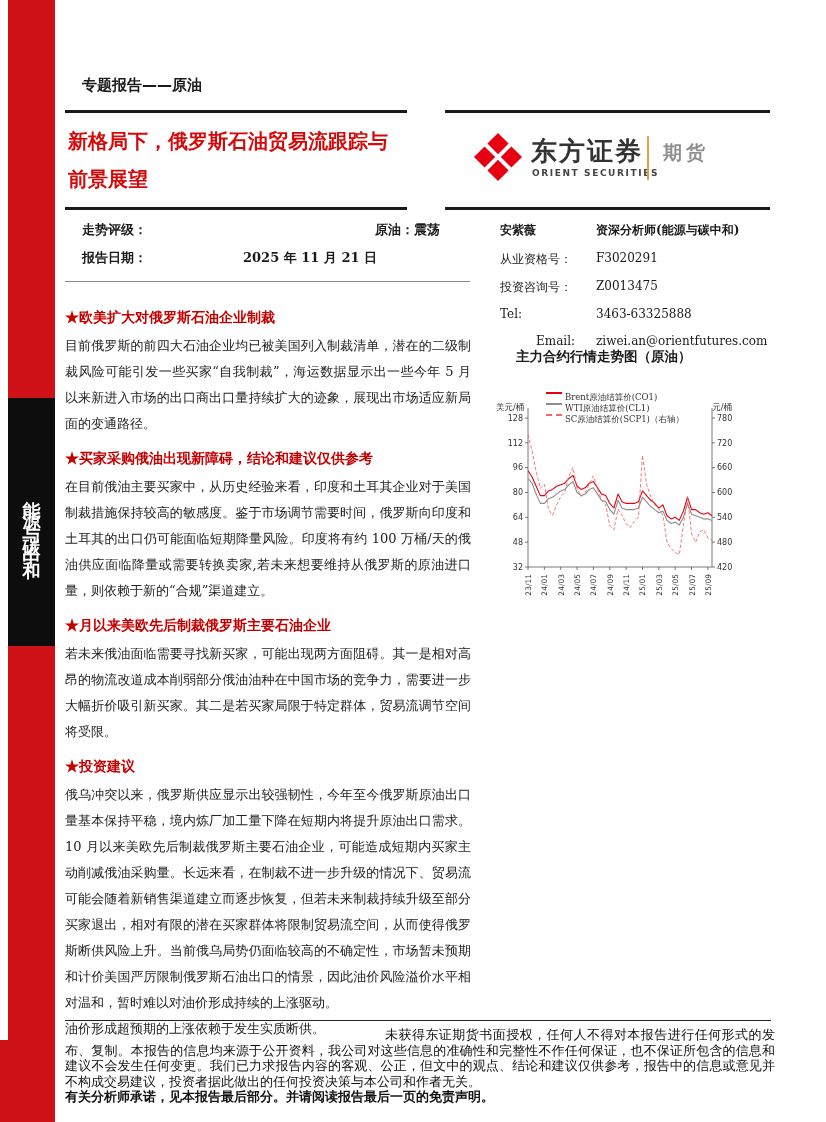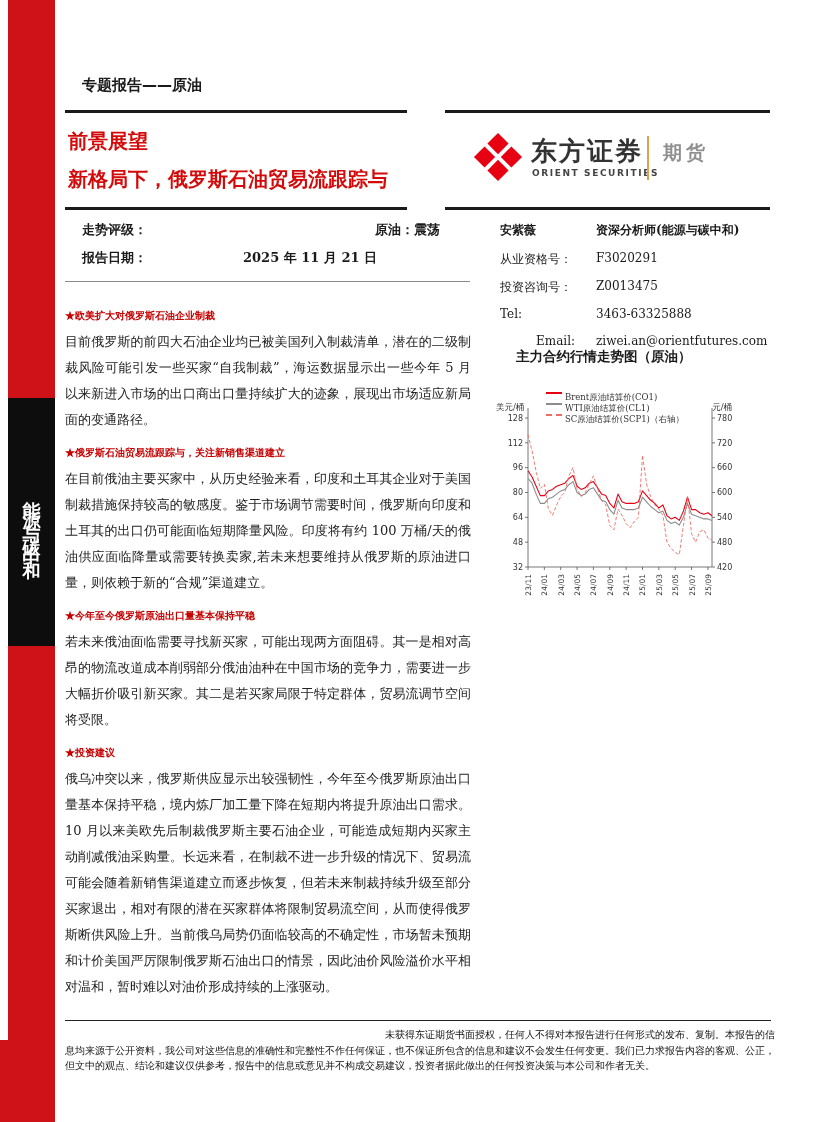--- a/index.html
+++ b/index.html
@@ -44,58 +44,58 @@
   
   .meta-label{position:absolute;font-size:13px;font-weight:bold;}
   .meta-value{position:absolute;left:180px;width:260px;text-align:center;font-size:13px;font-weight:bold;}
 
   
   .an{position:absolute;font-size:12px;}
   .an-b{font-weight:bold;}
 
   
   .sections{position:absolute;left:65px;top:296px;width:406px;}
-  .sec-h{color:#c50000;font-weight:bold;font-size:10px;margin:13px 0 6px 0;}
+  .sec-h{color:#c50000;font-weight:bold;font-size:14px;margin:13px 0 6px 0;}
   .sec-p{font-size:13px;line-height:26px;text-align:justify;margin:0;color:#222;}
 
   
   .chart-title{position:absolute;left:516px;top:348px;font-size:13.5px;font-weight:bold;}
   .chart{position:absolute;left:490px;top:390px;width:300px;height:245px;}
   .axis-unit{position:absolute;top:12px;font-size:8.5px;color:#333;}
   .axis-unit.l{left:6px;} .axis-unit.r{right:58px;}
   .legend{position:absolute;left:56px;top:2px;}
   .legend-row{display:flex;align-items:flex-start;height:11px;}
   .legend-swatch{width:16px;margin-right:3px;border-top-width:2px;border-top-style:solid;}
   .legend-row span{font-size:8.5px;color:#333;white-space:nowrap;}
   .chart svg{position:absolute;left:0;top:0;}
   .chart svg text{font-family:"DejaVu Sans","Liberation Sans",sans-serif;}
 
   
-  .foot{position:absolute;left:65px;top:1027px;width:710px;font-size:10px;line-height:15.5px;
+  .foot{position:absolute;left:65px;top:1027px;width:710px;font-size:13px;line-height:15.5px;
         text-align:justify;color:#111;}
   .foot .ind{text-indent:320px;margin:0;}
   .foot .bold{font-weight:bold;margin:0;text-align:left;}
 </style>
 </head>
 <body>
 
 <div class="page">
 
   <div class="red-strip"></div>
   <div class="red-strip-foot"></div>
   <div class="side-black">
     <span>能源与碳中和</span>
   </div>
 
   <div class="report-type">专题报告——原油</div>
   <div class="rule rule-a"></div>
   <div class="rule rule-b"></div>
   <div class="doc-title">
+    <div>新格局下，俄罗斯石油贸易流跟踪与</div>
     <div>前景展望</div>
-    <div>新格局下，俄罗斯石油贸易流跟踪与</div>
   </div>
   <div class="rule rule-c"></div>
   <div class="rule rule-d"></div>
 
   <div class="logo">
     <div class="logo-mark">
         <i></i>
         <i></i>
         <i></i>
         <i></i>
@@ -199,26 +199,28 @@
       <div class="legend-row">
         <i class="legend-swatch" style="border-top-color:#ef6b66;border-top-style:dashed;"></i>
         <span>SC原油结算价(SCP1)（右轴）</span>
       </div>
     </div>
   </div>
 
   <div class="sections">
     <div class="sec-h">★欧美扩大对俄罗斯石油企业制裁</div>
     <p class="sec-p">目前俄罗斯的前四大石油企业均已被美国列入制裁清单，潜在的二级制裁风险可能引发一些买家“自我制裁”，海运数据显示出一些今年 5 月以来新进入市场的出口商出口量持续扩大的迹象，展现出市场适应新局面的变通路径。</p>
-    <div class="sec-h">★俄罗斯石油贸易流跟踪与，关注新销售渠道建立</div>
+    <div class="sec-h">★买家采购俄油出现新障碍，结论和建议仅供参考</div>
     <p class="sec-p">在目前俄油主要买家中，从历史经验来看，印度和土耳其企业对于美国制裁措施保持较高的敏感度。鉴于市场调节需要时间，俄罗斯向印度和土耳其的出口仍可能面临短期降量风险。印度将有约 100 万桶/天的俄油供应面临降量或需要转换卖家,若未来想要维持从俄罗斯的原油进口量，则依赖于新的“合规”渠道建立。</p>
-    <div class="sec-h">★今年至今俄罗斯原油出口量基本保持平稳</div>
+    <div class="sec-h">★月以来美欧先后制裁俄罗斯主要石油企业</div>
     <p class="sec-p">若未来俄油面临需要寻找新买家，可能出现两方面阻碍。其一是相对高昂的物流改道成本削弱部分俄油油种在中国市场的竞争力，需要进一步大幅折价吸引新买家。其二是若买家局限于特定群体，贸易流调节空间将受限。</p>
     <div class="sec-h">★投资建议</div>
     <p class="sec-p">俄乌冲突以来，俄罗斯供应显示出较强韧性，今年至今俄罗斯原油出口量基本保持平稳，境内炼厂加工量下降在短期内将提升原油出口需求。10 月以来美欧先后制裁俄罗斯主要石油企业，可能造成短期内买家主动削减俄油采购量。长远来看，在制裁不进一步升级的情况下、贸易流可能会随着新销售渠道建立而逐步恢复，但若未来制裁持续升级至部分买家退出，相对有限的潜在买家群体将限制贸易流空间，从而使得俄罗斯断供风险上升。当前俄乌局势仍面临较高的不确定性，市场暂未预期和计价美国严厉限制俄罗斯石油出口的情景，因此油价风险溢价水平相对温和，暂时难以对油价形成持续的上涨驱动。</p>
+    <p class="sec-p">油价形成超预期的上涨依赖于发生实质断供。</p>
   </div>
 
   <div class="foot-rule"></div>
   <div class="foot">
     <p class="ind">未获得东证期货书面授权，任何人不得对本报告进行任何形式的发布、复制。本报告的信息均来源于公开资料，我公司对这些信息的准确性和完整性不作任何保证，也不保证所包含的信息和建议不会发生任何变更。我们已力求报告内容的客观、公正，但文中的观点、结论和建议仅供参考，报告中的信息或意见并不构成交易建议，投资者据此做出的任何投资决策与本公司和作者无关。</p>
+    <p class="bold">有关分析师承诺，见本报告最后部分。并请阅读报告最后一页的免责声明。</p>
   </div>
 
 </div>
 
 </body></html>

